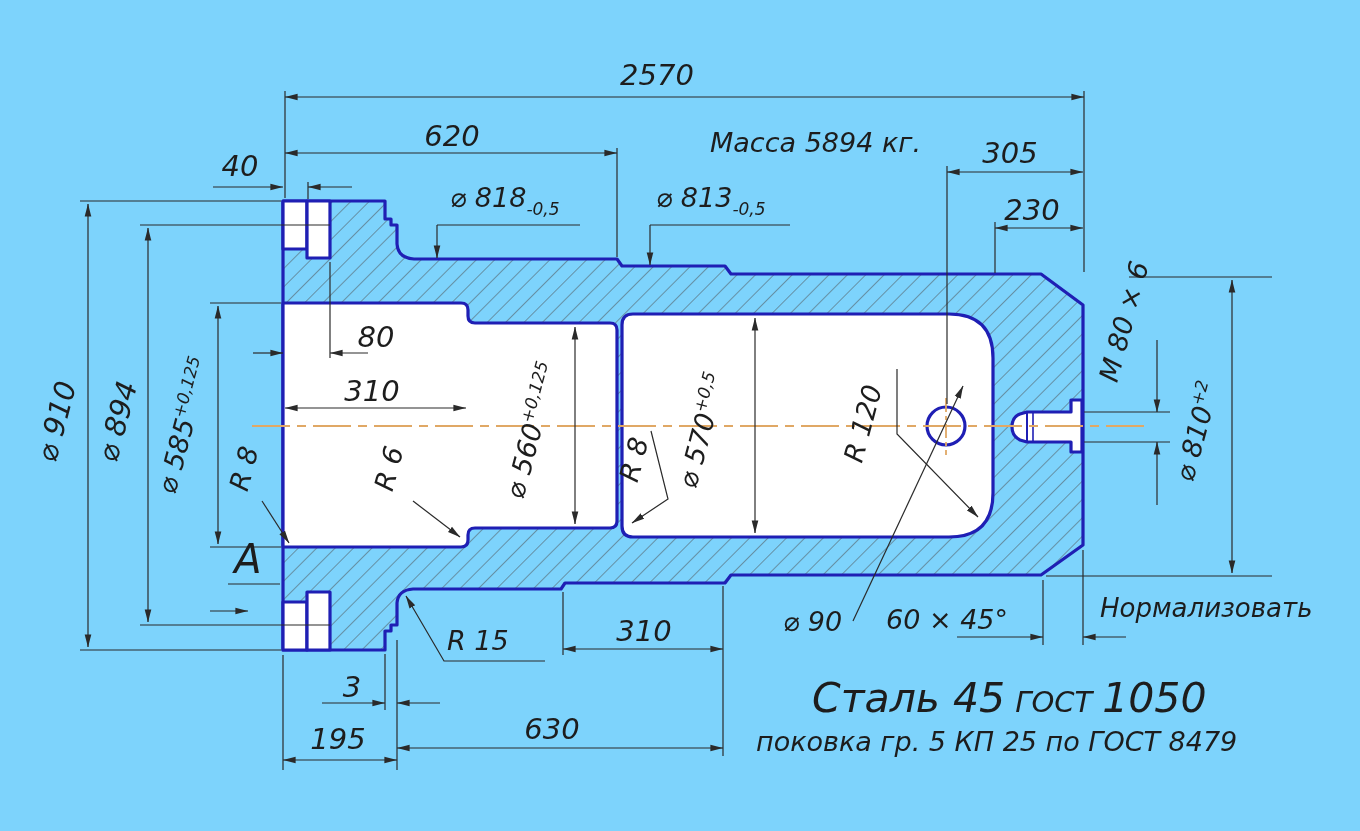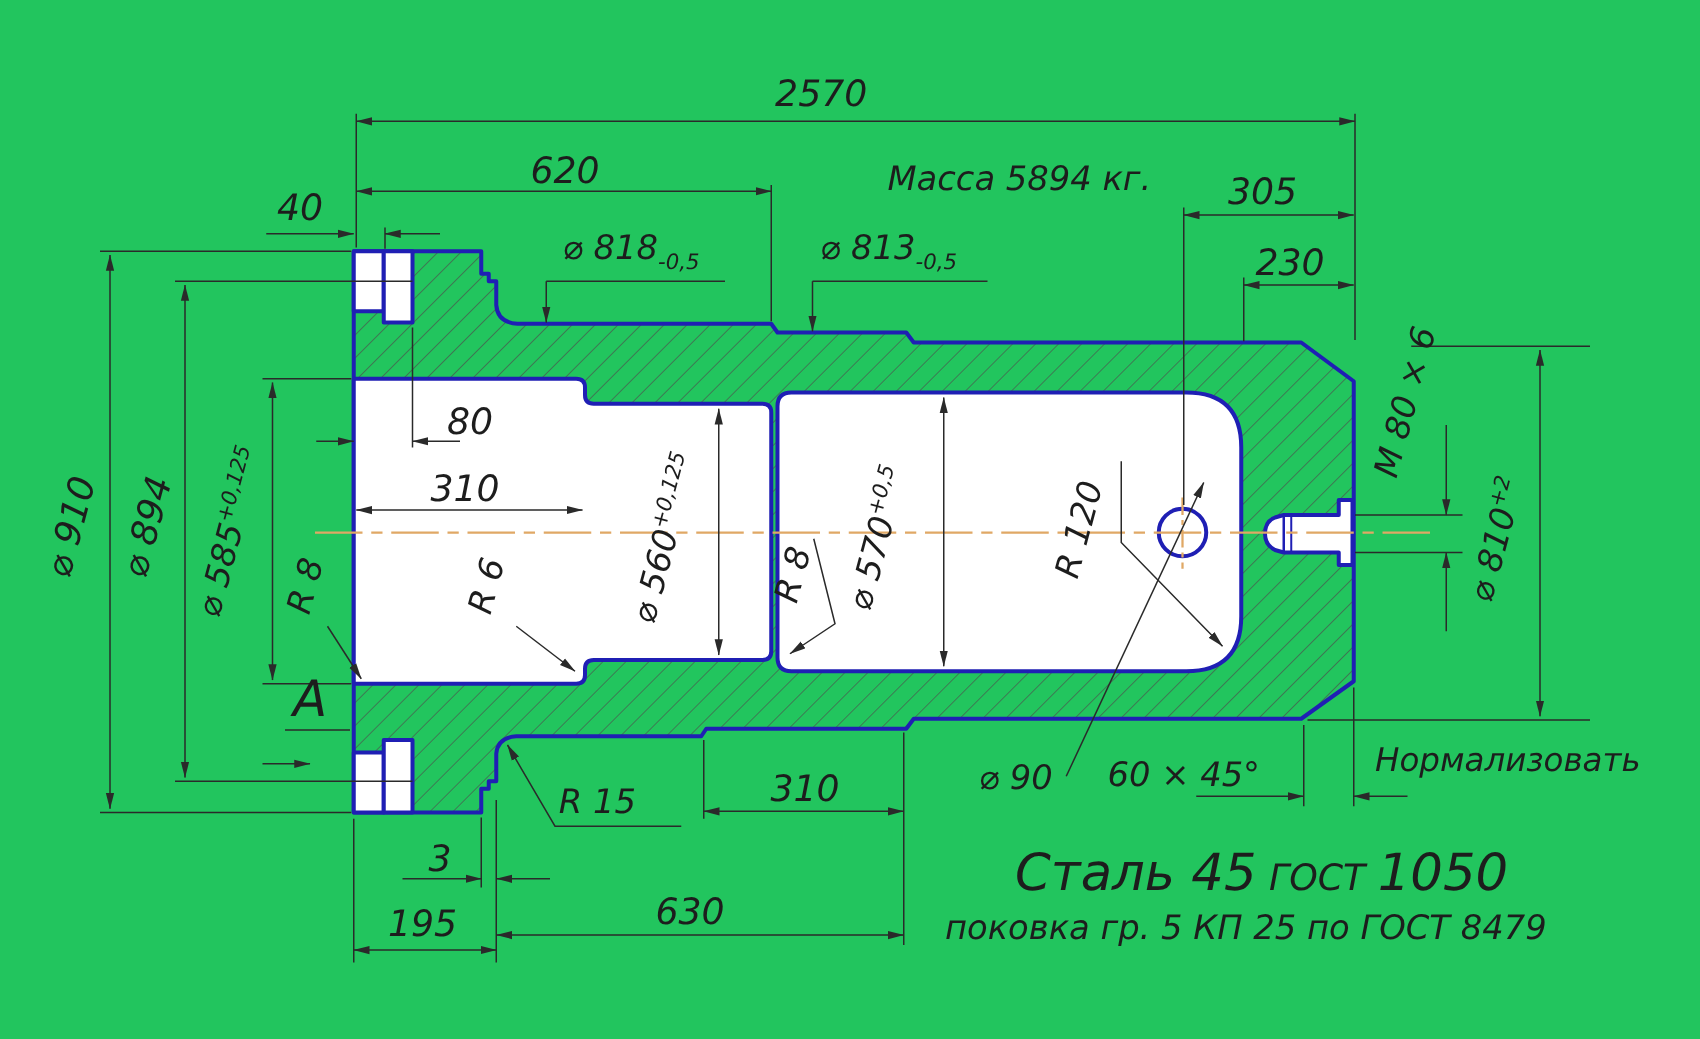--- a/index.html
+++ b/index.html
@@ -1,19 +1,19 @@
 <!DOCTYPE html>
 <html style="--outline: #1f1fb4; --dim: #2a2a2a; --centerline: #e0a865; --hatch: #4d4d4d;"><head>
 <meta charset="utf-8">
 <style>
   :root{
     --outline:#1f1fb4; --dim:#2a2a2a; --centerline:#e0a865; --hatch:#4d4d4d;
   }
   html,body{margin:0;padding:0;background:#ffffff;}
-  .stage{width:1360px;height:831px;background:#22c55e;position:relative;overflow:hidden;}
+  .stage{width:1360px;height:831px;background:#7dd3fc;position:relative;overflow:hidden;}
   svg{display:block;}
   svg text{font-family:"DejaVu Sans",sans-serif;font-style:italic;fill:#1d1d1d;}
   .t29{font-size:29px;}
   .t27{font-size:27px;}
   .t26{font-size:26px;}
   .tol{font-size:17px;}
   .t42{font-size:41px;}
   .t30{font-size:29px;}
   .t38{font-size:40px;}
   .blue{stroke:var(--outline);stroke-width:3.2;fill:none;stroke-linejoin:round;}

